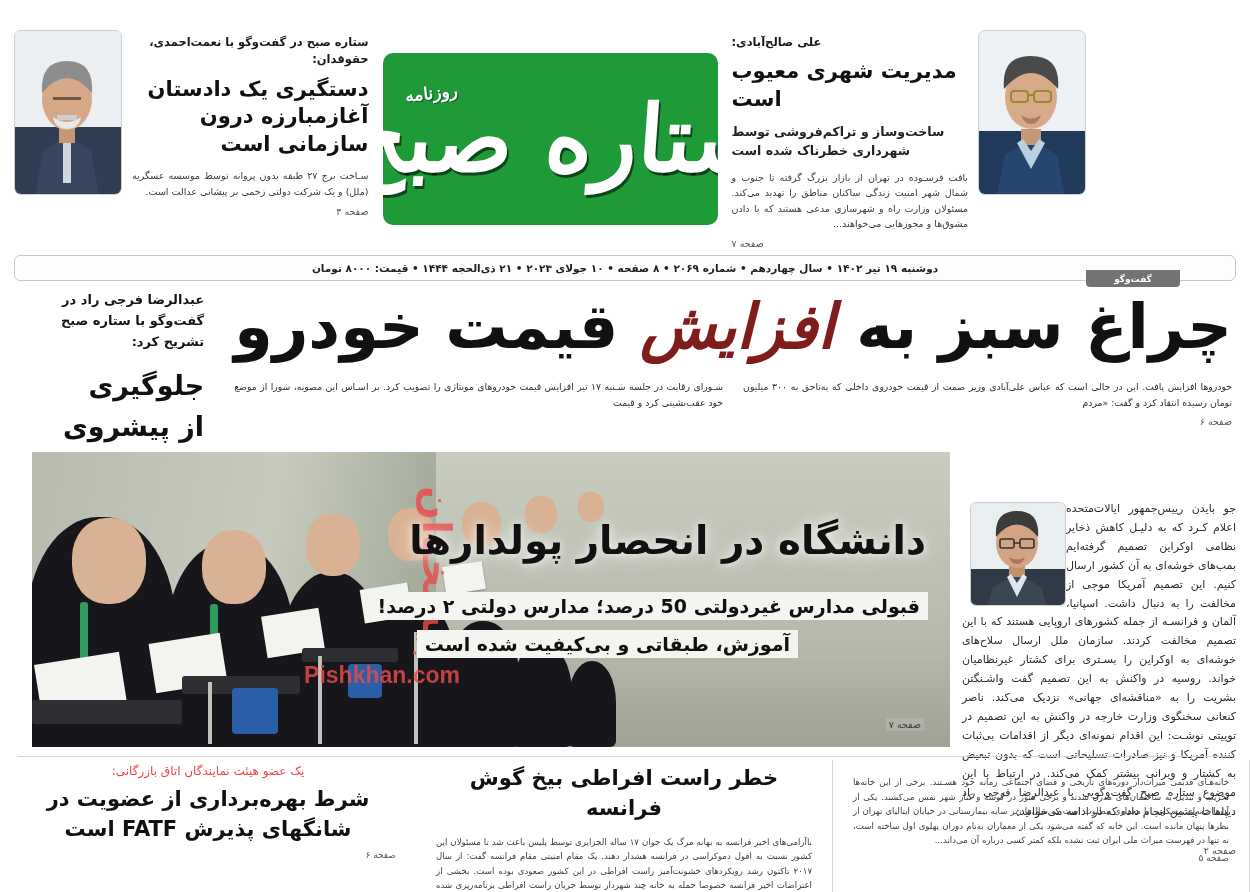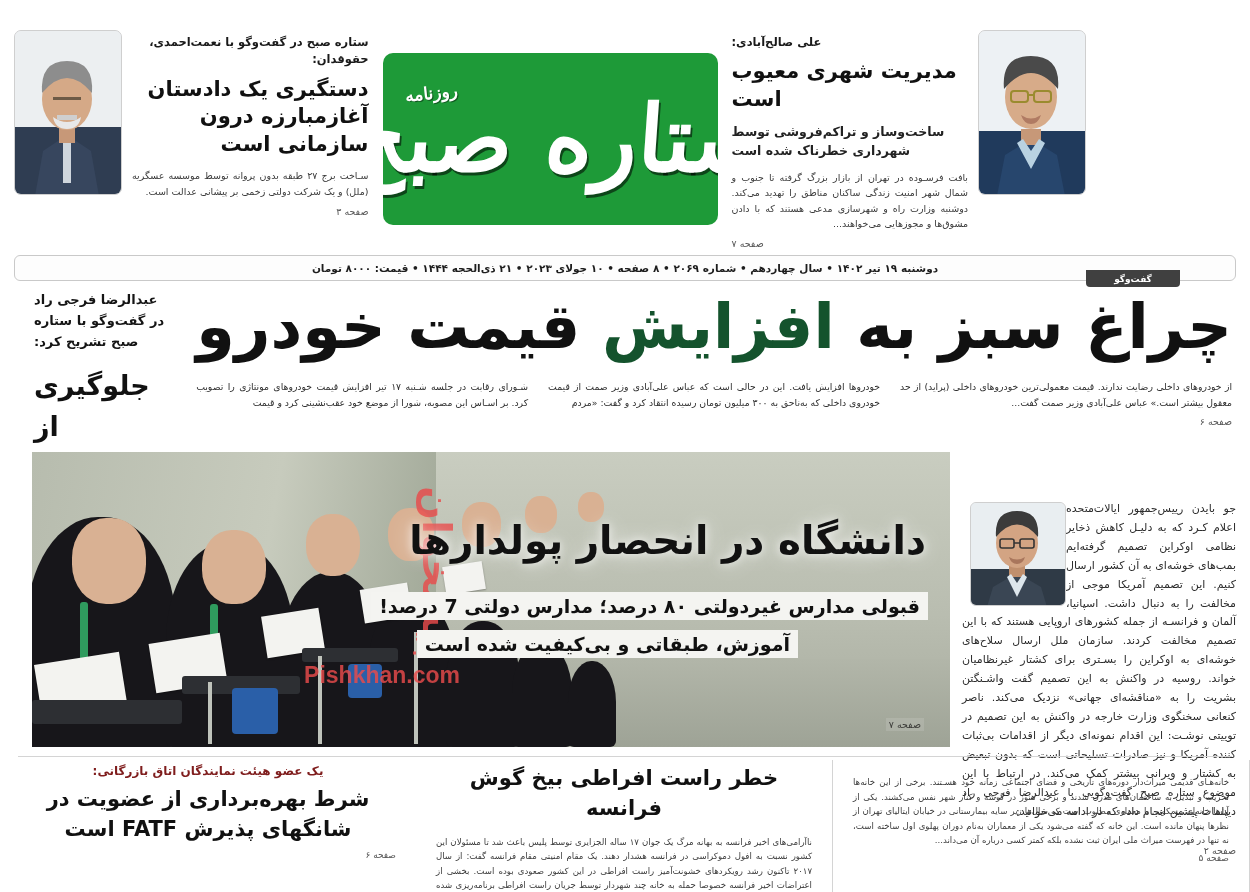--- a/index.html
+++ b/index.html
@@ -102,52 +102,52 @@
     background: #fdfdfd;
     display: flex; align-items: center; justify-content: center;
   }
   .datebar-text {
     font-size: 10.5px; font-weight: 700; color: #1d1d1d;
     letter-spacing: .1px;
   }
   .redtab {
     position: absolute; top: 270px; left: 1086px;
     width: 94px; height: 17px;
-    background: #404040;
+    background: #737373;
     border-radius: 0 0 4px 4px;
     display: flex; align-items: center; justify-content: center;
     color: #fff; font-size: 9px; font-weight: 700;
   }
 
   
   .hero {
     position: absolute; top: 288px; left: 0;
     width: 1250px; height: 170px;
     display: flex; flex-direction: row-reverse;
   }
   .hero-right {
-    width: 310px; padding: 2px 16px 0 10px; text-align: left; margin-left: 24px;
+    width: 310px; padding: 2px 16px 0 10px; text-align: right; margin-left: 24px;
   }
   .hero-right .kicker2 {
     font-size: 13px; font-weight: 700; color: #151515;
     line-height: 1.6; margin-bottom: 14px;
   }
   .hero-right .bighead {
     font-size: 27px; font-weight: 900; color: #111;
     line-height: 1.5;
   }
   .hero-main { flex: 1 1 auto; padding: 0 18px 0 14px; }
   .mainhead {
     text-align: center;
     font-size: 62px; font-weight: 900; color: #111;
     line-height: 1.18; white-space: nowrap;
     letter-spacing: -1px;
     margin-top: 2px;
   }
-  .mainhead .red { color: #14532d; }
+  .mainhead .red { color: #7f1d1d; font-style: italic; }
   .lead {
     display: flex; flex-direction: row-reverse;
     gap: 20px; margin-top: 16px;
     font-size: 9.3px; color: #2e2e2e; line-height: 1.66;
     text-align: justify;
   }
   .lead > div { flex: 1 1 0; }
   .lead-pagetag { font-size: 9.5px; color: #555; margin-top: 6px; text-align: right; }
 
   
@@ -228,21 +228,21 @@
 
   
   .bottomrow {
     position: absolute; top: 760px; left: 0;
     width: 1250px; height: 132px;
     display: flex; flex-direction: row-reverse;
   }
   .bcol { flex: 1 1 0; padding: 4px 20px 0 20px; position: relative; }
   .bcol + .bcol { border-right: 1px solid #d4d4d4; }
   .bcol .bkicker {
-    font-size: 12px; font-weight: 700; color: #7f1d1d;
+    font-size: 12px; font-weight: 400; color: #ef4444;
     text-align: center; margin-bottom: 7px;
   }
   .bcol .bhead {
     font-size: 21px; font-weight: 900; color: #111;
     text-align: center; line-height: 1.42;
   }
   .bcol .bhead.two { font-size: 21px; }
   .bcol .bbody {
     font-size: 8.6px; color: #3a3a3a; line-height: 1.7;
     text-align: justify; margin-top: 11px;
@@ -304,21 +304,21 @@
           <rect x="57" y="60" width="17" height="11" rx="3" fill="none" stroke="#9a8b2f" stroke-width="2"></rect>
           <line x1="51" y1="64" x2="57" y2="64" stroke="#9a8b2f" stroke-width="2"></line>
           <path d="M44 84 q10 7 20 0 q-3 9 -10 9 q-7 0 -10 -9z" fill="#b07b63"></path>
           <path d="M40 112 l14 26 l14 -26 l-6 -4 l-8 12 l-8 -12z" fill="#b9d2e2"></path>
         </svg>
       </div>
       <div class="teaser-text">
         <div class="kicker">علی صالح‌آبادی:</div>
         <div class="teaser-head">مدیریت شهری معیوب است</div>
         <div class="teaser-sub">ساخت‌وساز و تراکم‌فروشی توسط شهرداری خطرناک شده است</div>
-        <div class="teaser-body">بافت فرسـوده در تهران از بازار بزرگ گرفته تا جنوب و شمال شهر امنیت زندگی ساکنان مناطق را تهدید می‌کند. دوشنبه وزارت راه و شهرسازی مدعی هستند که با دادن مشوق‌ها و مجوزهایی می‌خواهند...</div>
+        <div class="teaser-body">بافت فرسـوده در تهران از بازار بزرگ گرفته تا جنوب و شمال شهر امنیت زندگی ساکنان مناطق را تهدید می‌کند. مسئولان وزارت راه و شهرسازی مدعی هستند که با دادن مشوق‌ها و مجوزهایی می‌خواهند...</div>
         <div class="pagetag">صفحه ۷</div>
       </div>
     </div>
   </div>
 
   <div class="datebar">
     <span class="datebar-text">دوشنبه ۱۹ تیر ۱۴۰۲ • سال چهاردهم • شماره ۲۰۶۹ • ۸ صفحه • ۱۰ جولای ۲۰۲۳ • ۲۱ ذی‌الحجه ۱۴۴۴ • قیمت: ۸۰۰۰ تومان</span>
   </div>
   <div class="redtab">گفت‌وگو</div>
 
@@ -334,21 +334,20 @@
     </div>
 
     <div class="hero-main">
       <div class="mainhead"><span>چراغ سبز به</span>
         <span class="red">افزایش</span>
         <span>قیمت خودرو</span>
       </div>
       <div class="lead">
         <div>شـورای رقابت در جلسه شـنبه ۱۷ تیر افزایش قیمت خودروهای مونتاژی را تصویب کرد. بر اسـاس این مصوبه، شورا از موضع خود عقب‌نشینی کرد و قیمت</div>
         <div>خودروها افزایش یافت. این در حالی است که عباس علی‌آبادی وزیر صمت از قیمت خودروی داخلی که به‌ناحق به ۳۰۰ میلیون تومان رسیده انتقاد کرد و گفت: «مردم</div>
-        <div>از خودروهای داخلی رضایت ندارند. قیمت معمولی‌ترین خودروهای داخلی (پراید) از حد معقول بیشتر است.» عباس علی‌آبادی وزیر صمت گفت...</div>
       </div>
       <div class="lead-pagetag">صفحه ۶</div>
     </div>
   </div>
 
   <div class="photostory">
     <div class="photo-bg"></div>
     <div class="wall"></div>
     <div class="floor"></div>
 
@@ -392,21 +391,21 @@
       <div class="chair" style="left:200px; top:236px; width:46px; height:46px;"></div>
       <div class="chair" style="left:316px; top:212px; width:34px; height:34px;"></div>
     </div>
 
     <div class="watermark">
       <div class="w1">پیشخوان</div>
       <div class="w2">Pishkhan.com</div>
     </div>
 
     <div class="ov-head">دانشگاه در انحصار پولدارها</div>
-    <div class="ov-sub l1">قبولی مدارس غیردولتی ۸۰ درصد؛ مدارس دولتی 7 درصد!</div>
+    <div class="ov-sub l1">قبولی مدارس غیردولتی 50 درصد؛ مدارس دولتی ۲ درصد!</div>
     <div class="ov-sub l2">آموزش، طبقاتی و بی‌کیفیت شده است</div>
     <div class="photo-pagetag">صفحه ۷</div>
   </div>
 
   <div class="rightcol">
     <div class="rc-photo">
       <svg viewBox="0 0 96 104" width="96" height="104" aria-hidden="true">
         <rect width="96" height="104" fill="#e9eef1"></rect>
         <rect y="66" width="96" height="38" fill="#2f3a46"></rect>
         <path d="M24 84 L48 70 L72 84 L78 104 L18 104 Z" fill="#3a4654"></path>

